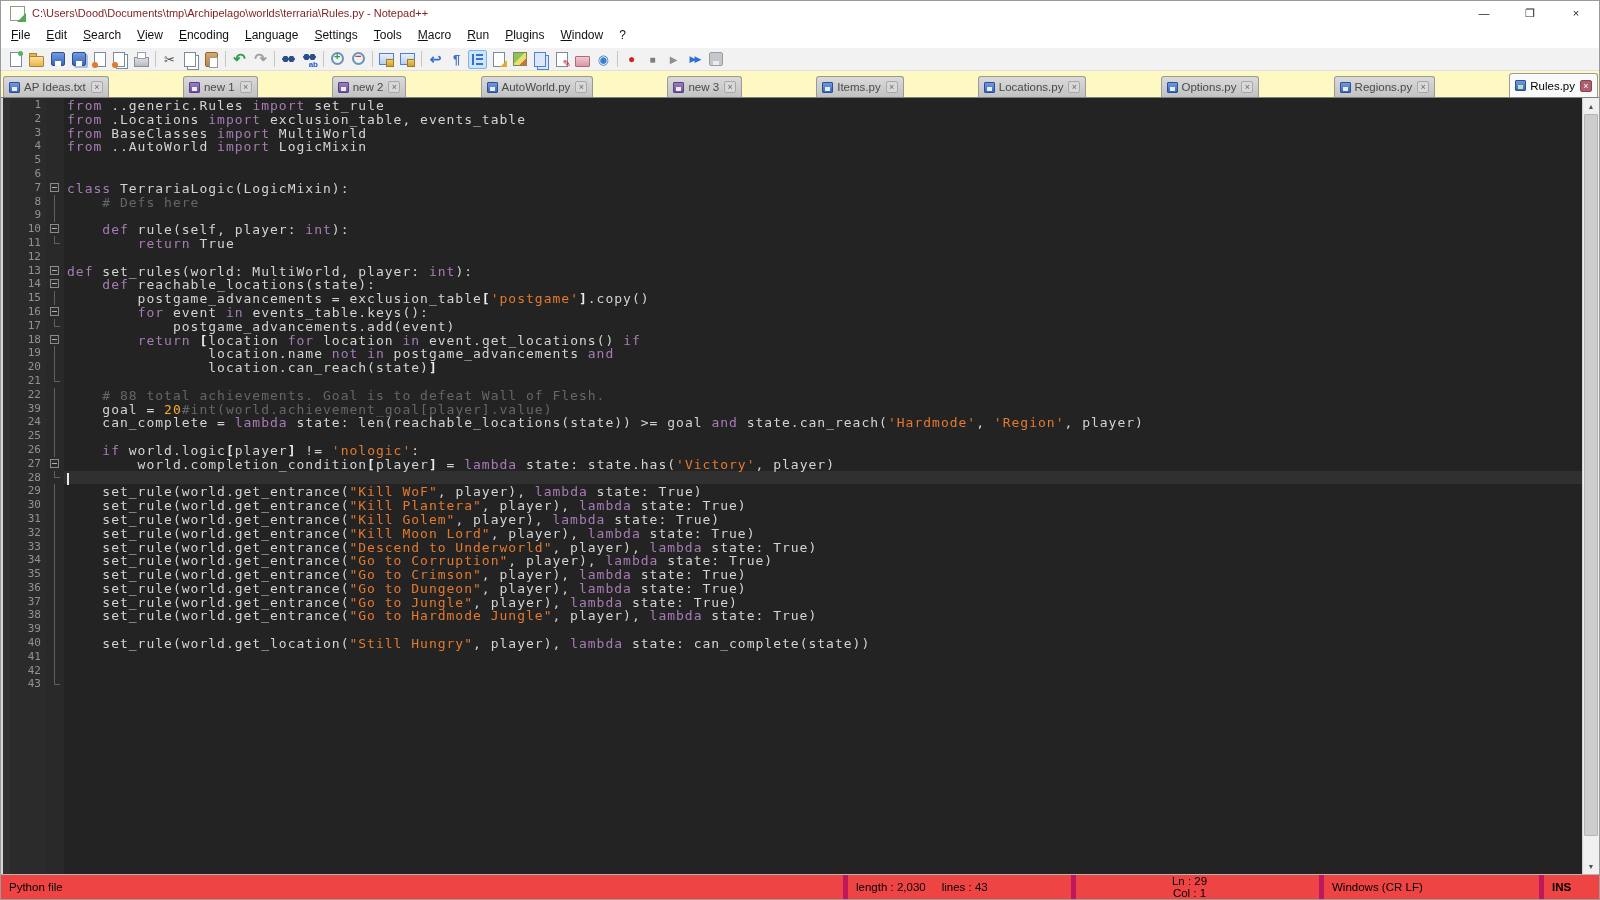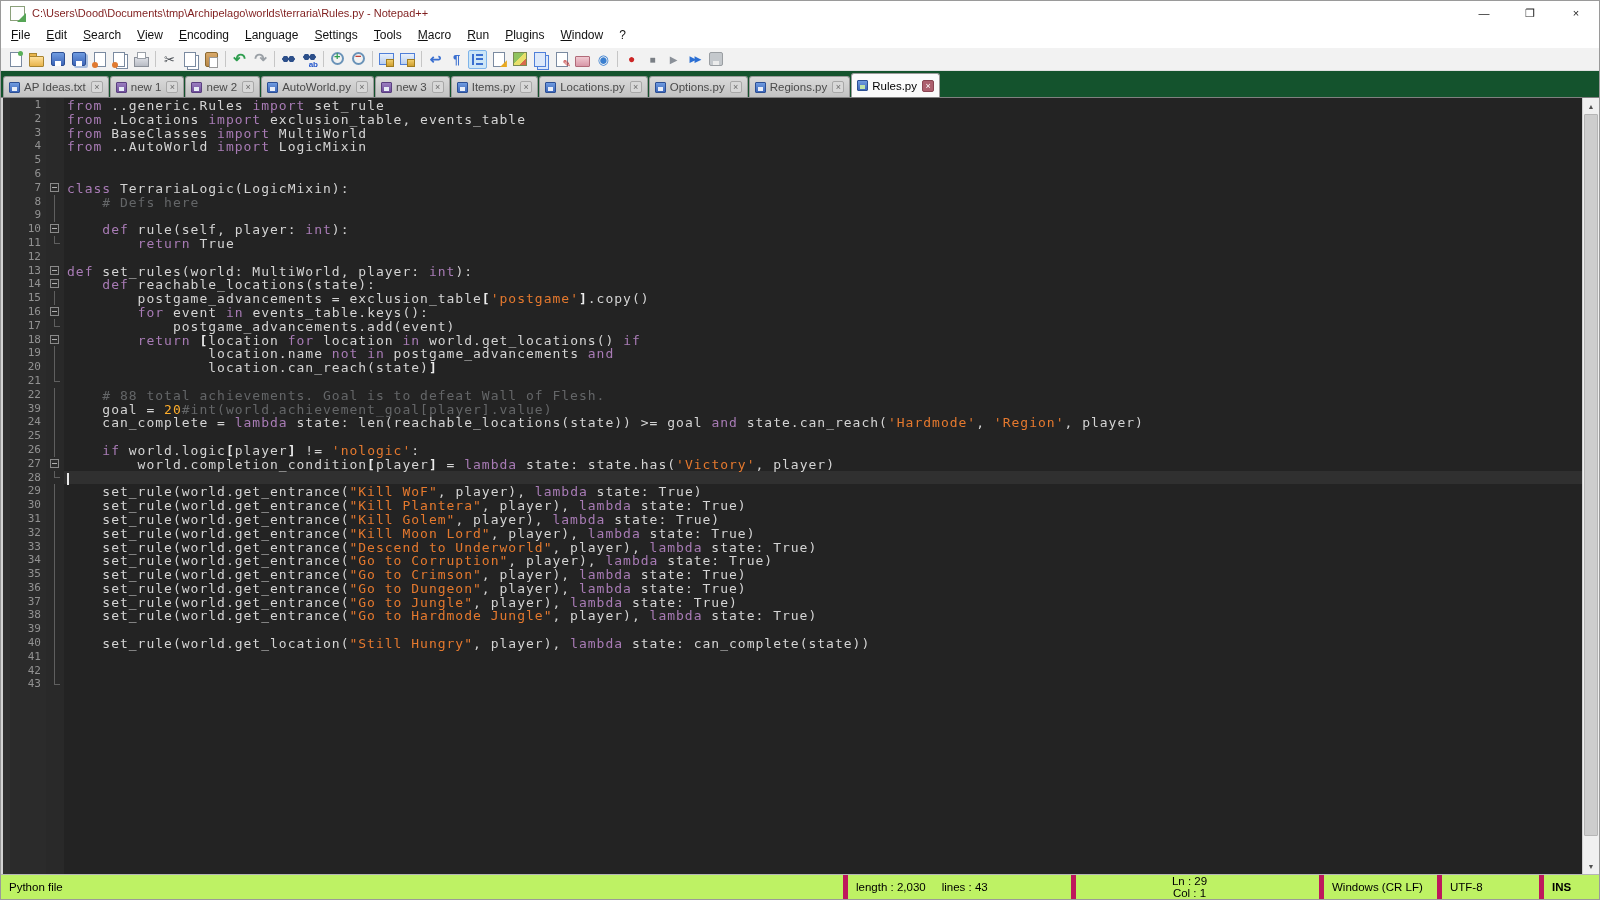--- a/index.html
+++ b/index.html
@@ -74,21 +74,21 @@
   .i-doclist::before{background:#dce8fa;border-color:#4f7fd9;left:3px;top:2px;box-shadow:3px 3px 0 -1px #dce8fa,3px 3px 0 0 #4f7fd9;}
   .i-funclist::after{content:"\270E";color:#c03030;font-size:10px;right:0;bottom:0;}
   .i-folderws::before{content:"";width:13px;height:9px;background:linear-gradient(#f0c8d0,#d898a8);border:1px solid #b06a78;border-radius:1px;top:6px;}
   .i-monitor::before{content:"\25C9";color:#3a7fd0;font-size:13px;position:static;}
   .i-rec::before{content:"\25CF";color:#cc2525;font-size:12px;position:static;}
   .i-stop::before{content:"\25A0";color:#7a7f85;font-size:10px;position:static;}
   .i-play::before{content:"\25B6";color:#8a9098;font-size:10px;position:static;}
   .i-playmulti::before{content:"\25B6\25B6";color:#2b6fd4;font-size:9px;letter-spacing:-2px;position:static;}
 
   
-  .tabbar{height:26px;background:#14532d;display:flex;align-items:flex-end;padding-left:2px;flex:0 0 auto;}
+  .tabbar{height:26px;background:#fef9c3;display:flex;align-items:flex-end;padding-left:2px;flex:0 0 auto;justify-content:space-between;}
   .tab{height:21px;display:flex;align-items:center;padding:0 5px;margin-right:1px;
        background:linear-gradient(#dadada,#c2c2c2);border:1px solid #9a9a9a;border-bottom:none;
        border-radius:3px 3px 0 0;font-size:11.5px;color:#4a4a4a;white-space:nowrap;}
   .tab.active{height:24px;background:#fafafa;color:#000;margin-top:24px;}
   .floppy{width:11px;height:11px;border-radius:1px;margin-right:4px;position:relative;
           background:linear-gradient(#6f9be0,#3d66b8);border:1px solid #2c4f94;}
   .floppy::after{content:"";position:absolute;left:2px;bottom:1px;width:5px;height:4px;background:#e8eef8;}
   .floppy.purple{background:linear-gradient(#9a7ec0,#6f4f9a);border-color:#5a3f80;}
   .floppy.green::after{background:#bfe3a8;}
   .tab-close{width:12px;height:12px;margin-left:5px;display:flex;align-items:center;justify-content:center;
@@ -115,21 +115,21 @@
   .tok-k{color:var(--kw);} .tok-s{color:var(--str);} .tok-c{color:var(--com);}
   .tok-n{color:var(--num);} .tok-b{color:#ececec;font-weight:bold;} .tok-d{color:var(--fg);}
 
   
   .vscroll{width:17px;background:#f0f0f0;display:flex;flex-direction:column;border-left:1px solid #d0d0d0;}
   .sbtn{height:16px;display:flex;align-items:center;justify-content:center;font-size:7px;color:#505050;background:#f0f0f0;}
   .strack{flex:1;position:relative;background:#f0f0f0;}
   .sthumb{position:absolute;left:1px;right:1px;top:0;height:97%;background:#cdcdcd;border:1px solid #b5b5b5;border-radius:1px;}
 
   
-  .statusbar{height:25px;background:#bef264;border-top:1px solid #b5b5b5;display:flex;align-items:flex-end;
+  .statusbar{height:25px;background:#ef4444;border-top:1px solid #b5b5b5;display:flex;align-items:flex-start;
              font-size:11.5px;color:#000;flex:0 0 auto;}
   .sb-pane{height:100%;display:flex;align-items:center;padding:0 8px;border-left:5px solid #be185d;white-space:pre;}
   .sb-pane:first-child{border-left:none;flex:1;}
   .sb-pane span{margin-right:16px;}
   .sb-pane span:last-child{margin-right:0;}
   .sb-len{width:228px;} .sb-pos{width:248px;flex-direction:column;} .sb-eol{width:118px;} .sb-enc{width:102px;margin-top:31px;} .sb-ins{width:60px;font-weight:bold;}
 </style>
 </head>
 <body>
 
@@ -374,21 +374,21 @@
           <div class="cline"><span class="tok-c">    # Defs here</span></div>
           <div class="cline"></div>
           <div class="cline"><span class="tok-d">    </span><span class="tok-k">def</span><span class="tok-d"> rule(self, player: </span><span class="tok-k">int</span><span class="tok-d">):</span></div>
           <div class="cline"><span class="tok-d">        </span><span class="tok-k">return</span><span class="tok-d"> True</span></div>
           <div class="cline"></div>
           <div class="cline"><span class="tok-k">def</span><span class="tok-d"> set_rules(world: MultiWorld, player: </span><span class="tok-k">int</span><span class="tok-d">):</span></div>
           <div class="cline"><span class="tok-d">    </span><span class="tok-k">def</span><span class="tok-d"> reachable_locations(state):</span></div>
           <div class="cline"><span class="tok-d">        postgame_advancements = exclusion_table</span><span class="tok-b">[</span><span class="tok-s">'postgame'</span><span class="tok-b">]</span><span class="tok-d">.copy()</span></div>
           <div class="cline"><span class="tok-d">        </span><span class="tok-k">for</span><span class="tok-d"> event </span><span class="tok-k">in</span><span class="tok-d"> events_table.keys():</span></div>
           <div class="cline"><span class="tok-d">            postgame_advancements.add(event)</span></div>
-          <div class="cline"><span class="tok-d">        </span><span class="tok-k">return</span><span class="tok-d"> </span><span class="tok-b">[</span><span class="tok-d">location </span><span class="tok-k">for</span><span class="tok-d"> location </span><span class="tok-k">in</span><span class="tok-d"> world.get_locations() </span><span class="tok-k">if</span></div>
+          <div class="cline"><span class="tok-d">        </span><span class="tok-k">return</span><span class="tok-d"> </span><span class="tok-b">[</span><span class="tok-d">location </span><span class="tok-k">for</span><span class="tok-d"> location </span><span class="tok-k">in</span><span class="tok-d"> event.get_locations() </span><span class="tok-k">if</span></div>
           <div class="cline"><span class="tok-d">                location.name </span><span class="tok-k">not</span><span class="tok-d"> </span><span class="tok-k">in</span><span class="tok-d"> postgame_advancements </span><span class="tok-k">and</span></div>
           <div class="cline"><span class="tok-d">                location.can_reach(state)</span><span class="tok-b">]</span></div>
           <div class="cline"></div>
           <div class="cline"><span class="tok-c">    # 88 total achievements. Goal is to defeat Wall of Flesh.</span></div>
           <div class="cline"><span class="tok-d">    goal = </span><span class="tok-n">20</span><span class="tok-c">#int(world.achievement_goal[player].value)</span></div>
           <div class="cline"><span class="tok-d">    can_complete = </span><span class="tok-k">lambda</span><span class="tok-d"> state: len(reachable_locations(state)) &gt;= goal </span><span class="tok-k">and</span><span class="tok-d"> state.can_reach(</span><span class="tok-s">'Hardmode'</span><span class="tok-d">, </span><span class="tok-s">'Region'</span><span class="tok-d">, player)</span></div>
           <div class="cline"></div>
           <div class="cline"><span class="tok-d">    </span><span class="tok-k">if</span><span class="tok-d"> world.logic</span><span class="tok-b">[</span><span class="tok-d">player</span><span class="tok-b">]</span><span class="tok-d"> != </span><span class="tok-s">'nologic'</span><span class="tok-d">:</span></div>
           <div class="cline"><span class="tok-d">        world.completion_condition</span><span class="tok-b">[</span><span class="tok-d">player</span><span class="tok-b">]</span><span class="tok-d"> = </span><span class="tok-k">lambda</span><span class="tok-d"> state: state.has(</span><span class="tok-s">'Victory'</span><span class="tok-d">, player)</span></div>
           <div class="cline cur"><span class="caret"></span></div>

